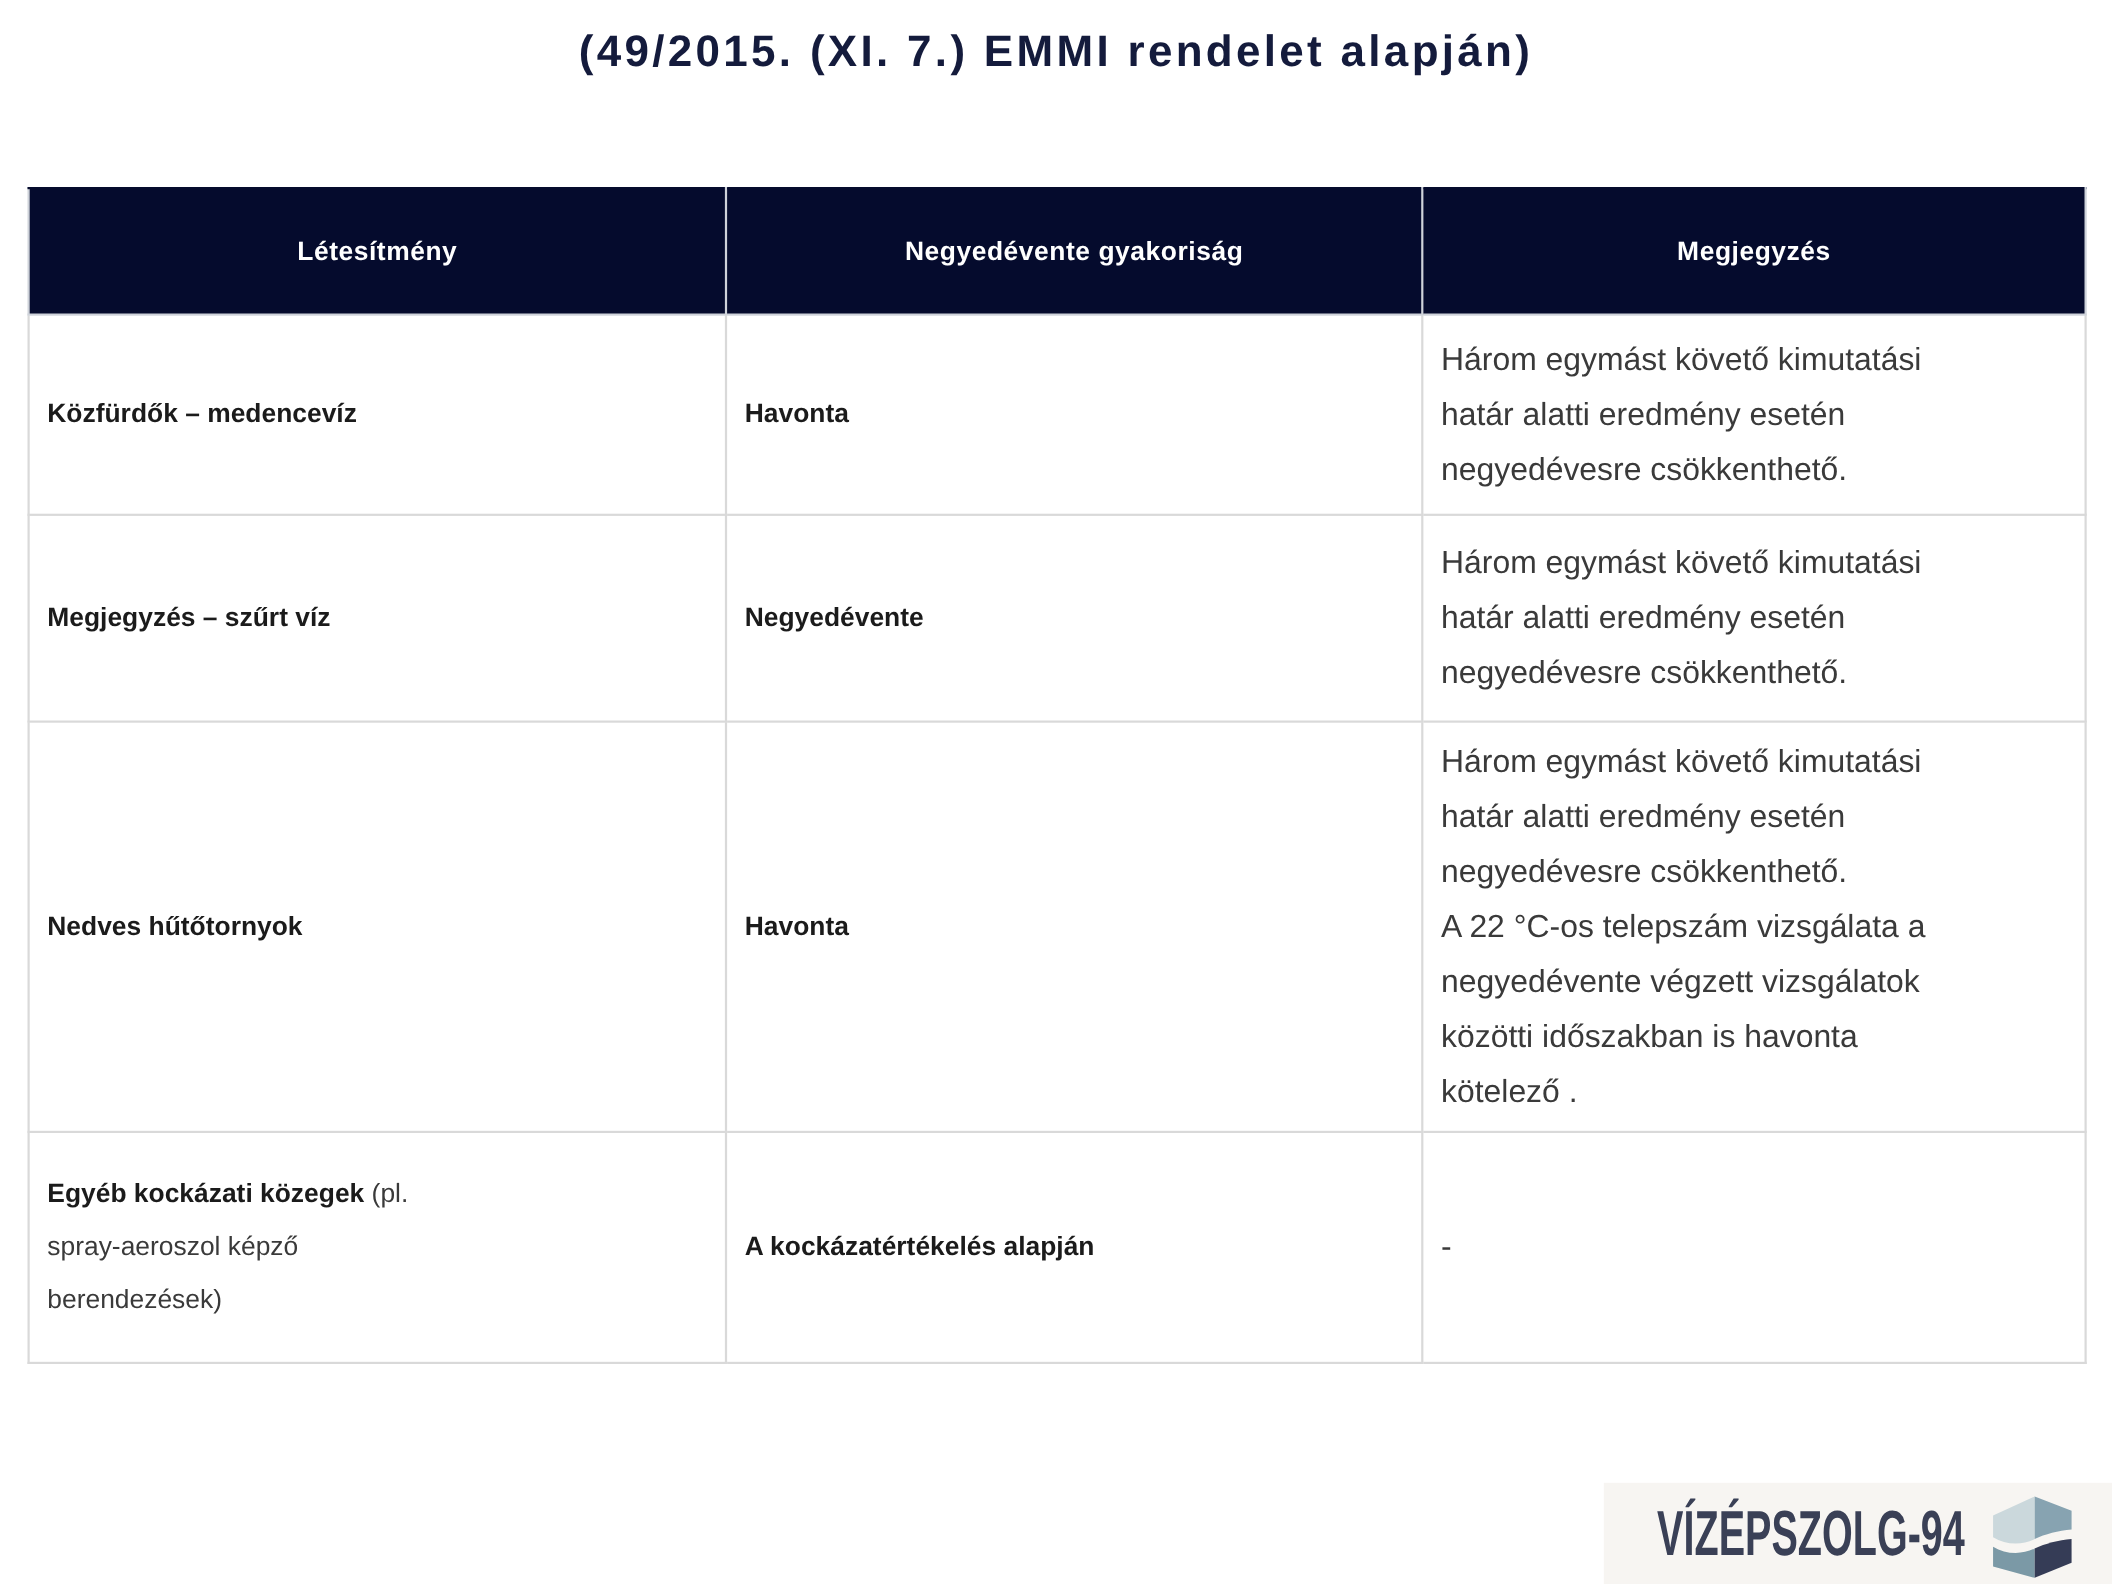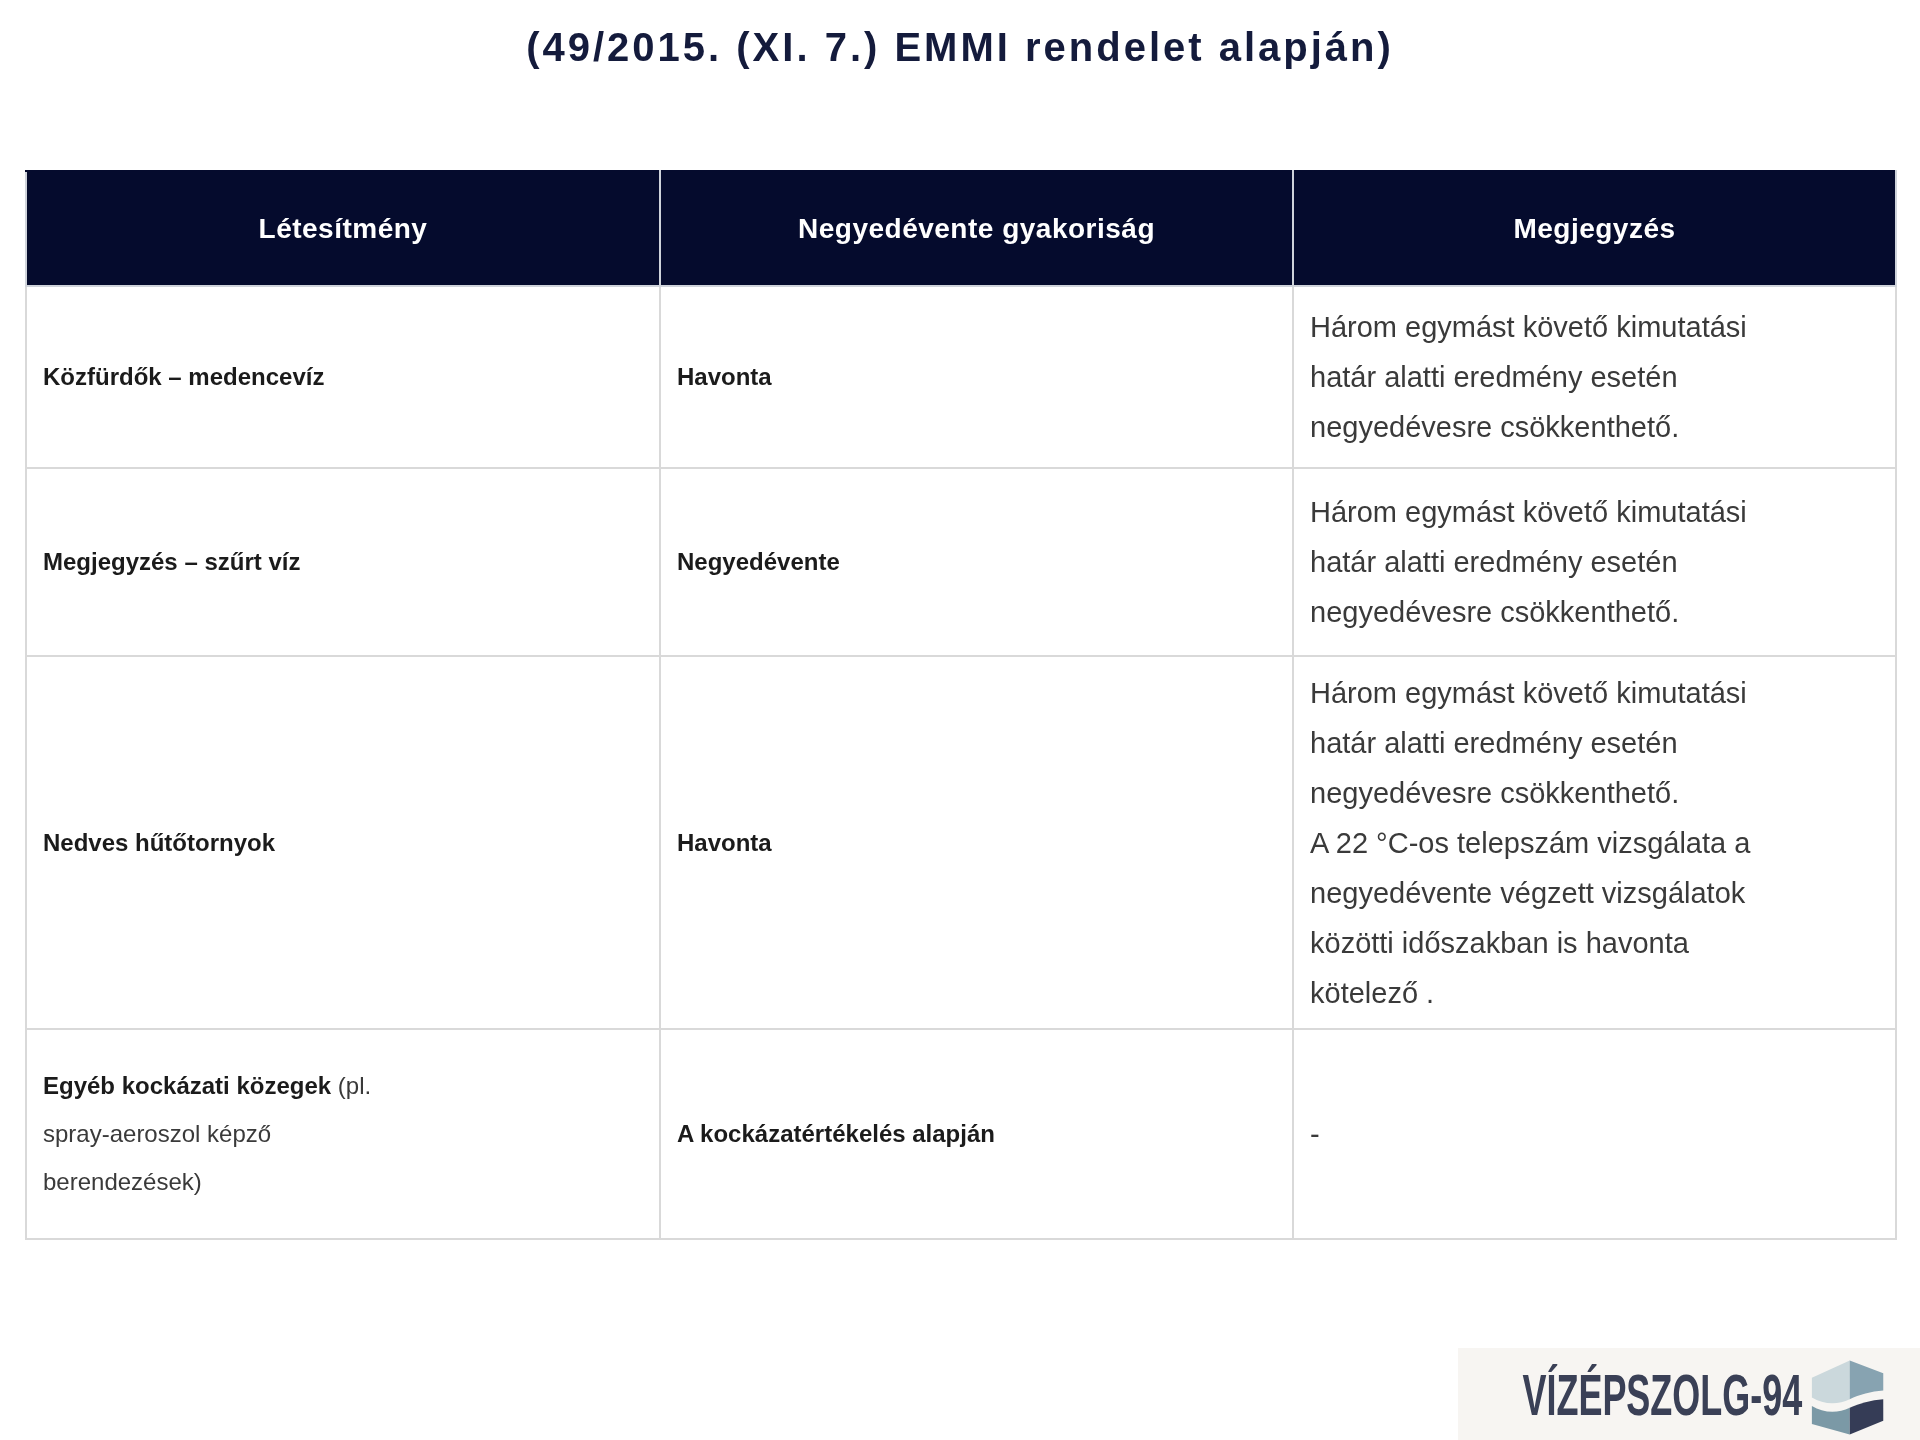--- a/index.html
+++ b/index.html
@@ -33,21 +33,21 @@
     border-collapse: collapse;
     table-layout: fixed;
   }
   .freq-table col.c1 { width: 634px; }
   .freq-table col.c2 { width: 633px; }
   .freq-table col.c3 { width: 603px; }
 
   .freq-table th {
     background: #050b2d;
     color: #ffffff;
-    font-size: 28px;
+    font-size: 24px;
     font-weight: 700;
     letter-spacing: 0.5px;
     height: 115px;
     text-align: center;
     vertical-align: middle;
     border: 2px solid #cfd3da;
     border-top: 2px solid #050b2d;
   }
   .freq-table th + th { border-left: 2px solid #e9ebee; }
 
@@ -85,20 +85,21 @@
   
   .logo-band {
     position: absolute;
     left: 1458px; top: 1348px;
     width: 462px; height: 92px;
     background: #f7f5f2;
     display: flex;
     align-items: center;
     justify-content: flex-end;
     padding-right: 26px;
+    gap: 16px;
   }
   .logo-text {
     display: inline-block;
     font-size: 58px;
     font-weight: 700;
     color: #3a4056;
     letter-spacing: 0px;
     transform: scaleX(0.62);
     transform-origin: right center;
     white-space: nowrap;

